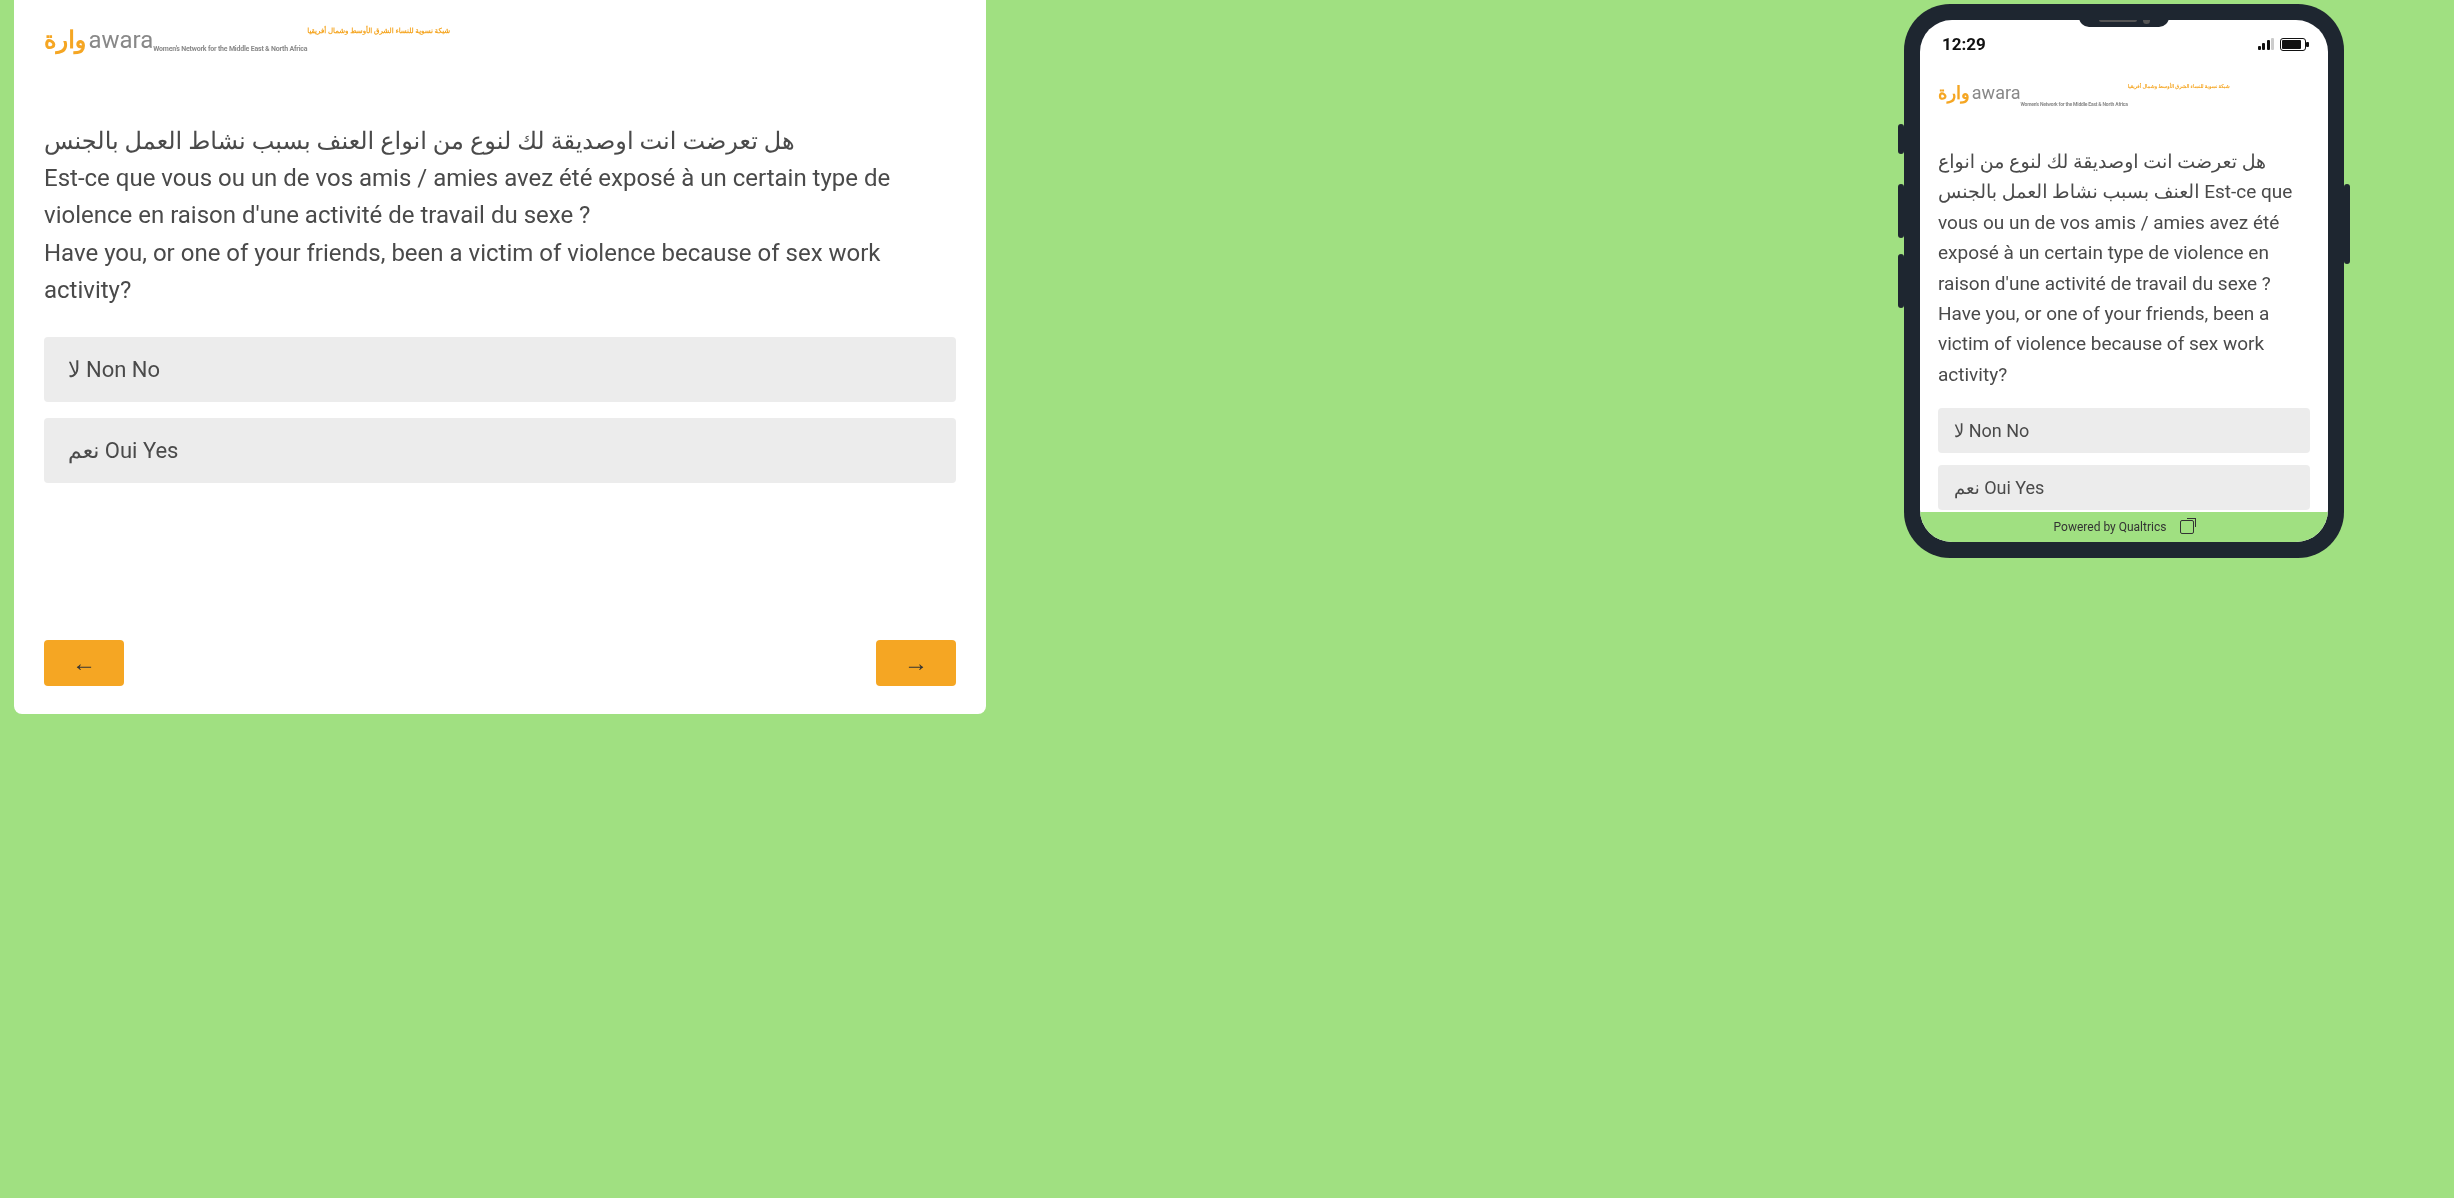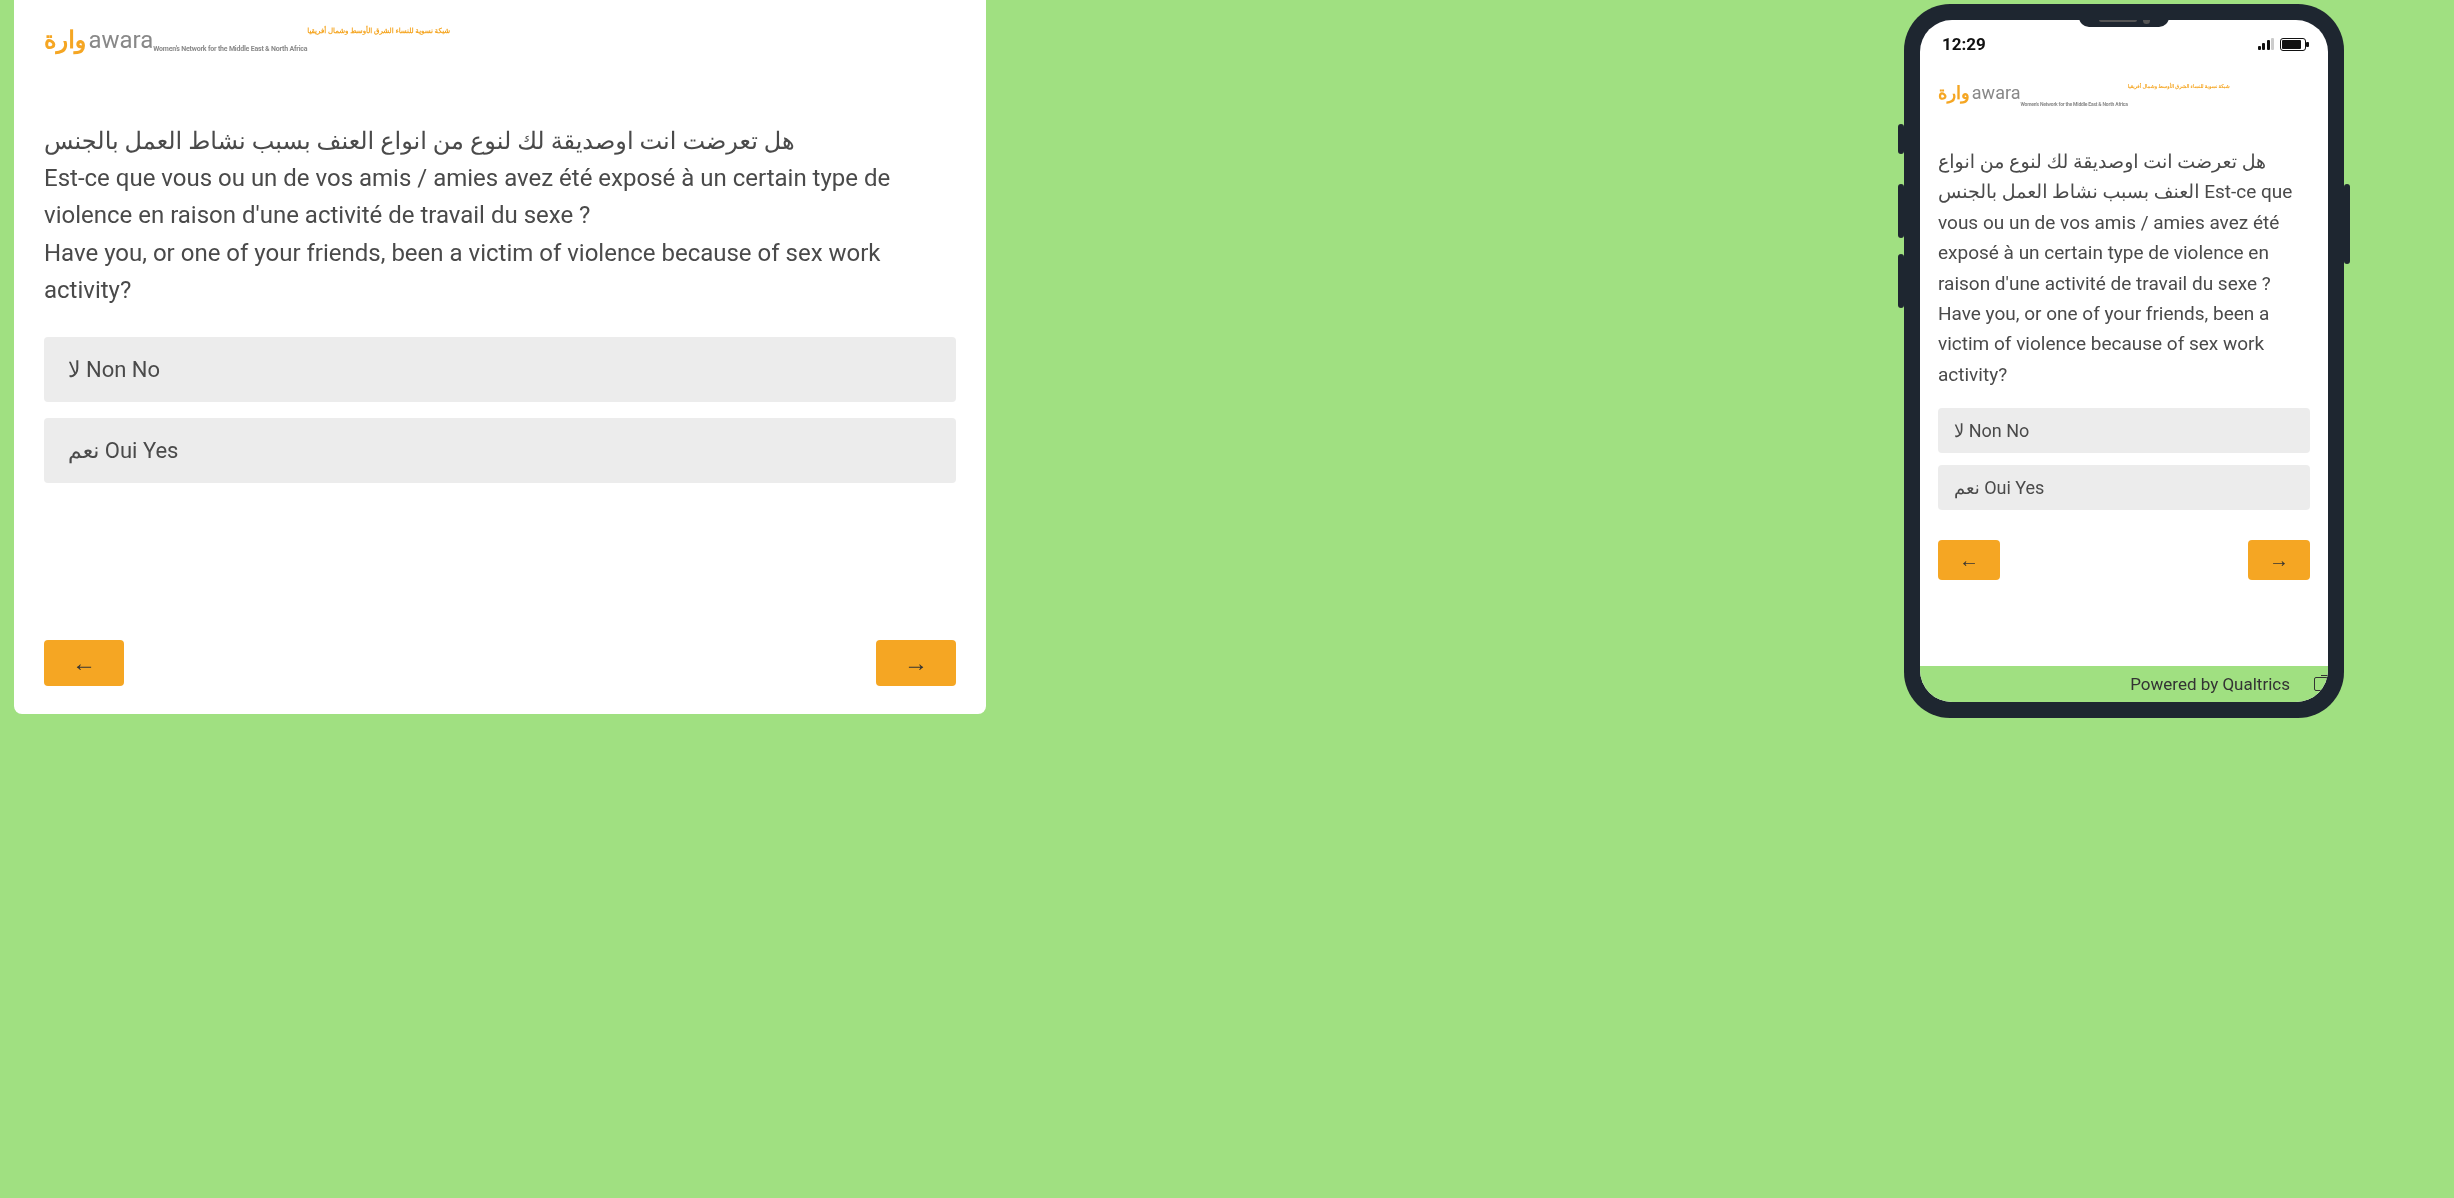--- a/index.html
+++ b/index.html
@@ -99,21 +99,21 @@
     align-items: center;
     justify-content: center;
   }
 
   
   .phone {
     position: absolute;
     right: 110px;
     top: 4px;
     width: 440px;
-    height: 714px;
+    height: 554px;
     background: #1e2630;
     border-radius: 46px;
     padding: 0;
   }
   .phone::before, .phone::after {
     content: "";
     position: absolute;
     background: #1e2630;
     border-radius: 6px;
   }
@@ -209,27 +209,27 @@
   .m-nav {
     margin-top: 18px;
     display:flex;
     justify-content:space-between;
   }
   .m-nav .nav-btn { width:62px; height:40px; font-size:20px;}
 
   .powered {
     background: var(--green);
     text-align:center;
-    font-size: 17px;
+    font-size: 12px;
     color: #333;
     padding: 8px 0;
     display:flex;
     align-items:center;
-    justify-content:flex-end;
-    gap:24px;
+    justify-content:center;
+    gap:14px;
   }
   .ext-icon {
     display:inline-block;
     width:14px; height:14px;
     position:relative;
   }
   .ext-icon::before {
     content:""; position:absolute; inset:0; border:1.5px solid #333; border-radius:2px;
   }
   .ext-icon::after {

